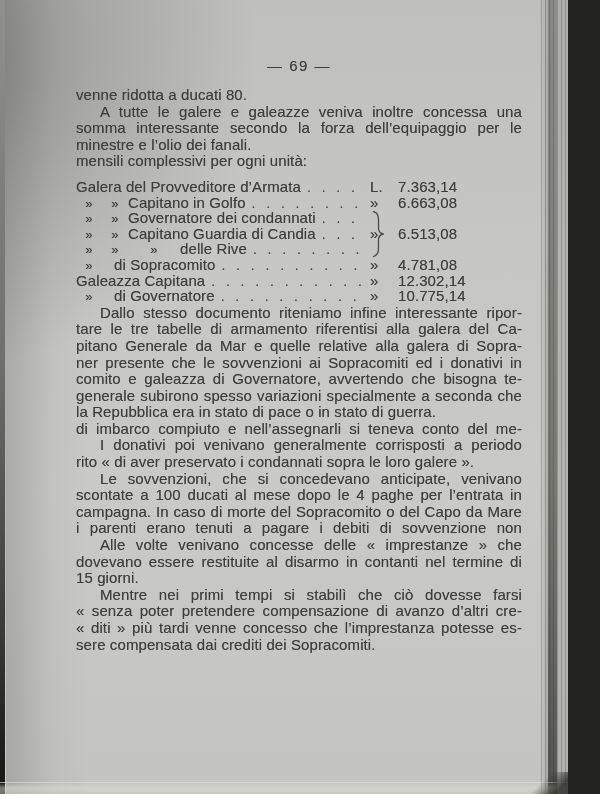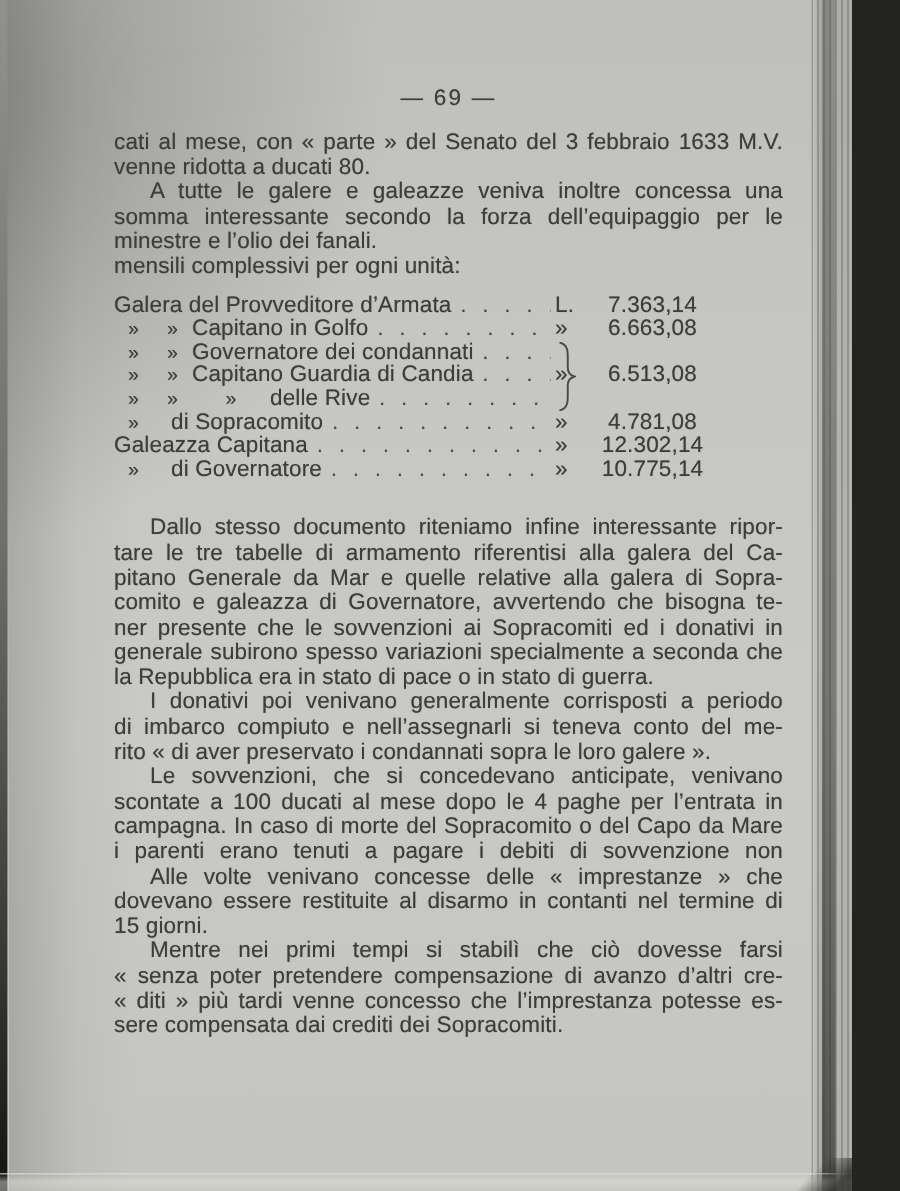--- a/index.html
+++ b/index.html
@@ -40,39 +40,38 @@
 
   .content{
     position:absolute;top:87px;left:76px;width:446px;
     font-size:15px;letter-spacing:0.1px;
     text-shadow:0 0 0.6px rgba(62,61,57,0.55);
   }
   .tline{line-height:16.6px;min-height:16.6px;}
   .tline.just{text-align:justify;text-align-last:justify;}
   .tline.indent{text-indent:24px;}
 
-  .cost-table{position:relative;margin:9px 0 24px;padding-right:50px;}
+  .cost-table{position:relative;margin:9px 0 1px;padding-right:50px;}
   .trow{display:flex;align-items:baseline;height:15.6px;line-height:15.6px;font-size:15px;}
   .ditto{flex:0 0 26px;text-align:center;font-size:13px;}
   .ditto.d2{flex-basis:52px;}
   .rlabel{flex:0 0 auto;white-space:pre;}
   .rlabel.gap{margin-left:12px;}
   .dots{flex:1 1 auto;overflow:hidden;white-space:pre;margin:0 3px 0 6px;
     font-size:14px;letter-spacing:1px;color:#4a4943;}
   .cur{flex:0 0 28px;text-align:left;}
-  .amt{flex:0 0 74px;text-align:center;}
+  .amt{flex:0 0 74px;text-align:left;}
   .brace{position:absolute;left:296px;top:32px;}
 </style>
 </head>
 <body>
 
 <div class="page">
   <div class="header">— 69 —</div>
   <div class="content">
-      <div class="tline just">cati al mese, con « parte » del Senato del 3 febbraio 1633 M.V.</div>
       <div class="tline">venne ridotta a ducati 80.</div>
       <div class="tline indent just">A tutte le galere e galeazze veniva inoltre concessa una</div>
       <div class="tline just">somma interessante secondo la forza dell’equipaggio per le</div>
       <div class="tline">minestre e l’olio dei fanali.</div>
       <div class="tline">mensili complessivi per ogni unità:</div>
       <div class="cost-table">
         <div class="trow">
           <span class="rlabel">Galera del Provveditore d’Armata</span>
           <span class="dots">.  .  .  .  .  .  .  .  .  .  .  .  .  .  .  .  .  .  .  .  .  .  .  .  .  .  .  .  .  .  .  .  .  .  .</span>
           <span class="cur">L.</span>
@@ -131,26 +130,26 @@
           <span class="cur">»</span>
           <span class="amt">10.775,14</span>
         </div>
         <div class="brace"><svg width="12" height="46" viewBox="0 0 12 46">
             <path d="M1.5,0.5 C7,2 6.5,7 6.5,12 L6.5,17 C6.5,20.5 8.5,22.3 11,23 C8.5,23.7 6.5,25.5 6.5,29 L6.5,34 C6.5,39 7,44 1.5,45.5" fill="none" stroke="#4b4a45" stroke-width="1.3" stroke-linecap="round"></path>
           </svg></div>
       </div>
       <div class="tline indent just">Dallo stesso documento riteniamo infine interessante ripor-</div>
       <div class="tline just">tare le tre tabelle di armamento riferentisi alla galera del Ca-</div>
       <div class="tline just">pitano Generale da Mar e quelle relative alla galera di Sopra-</div>
+      <div class="tline just">ner presente che le sovvenzioni ai Sopracomiti ed i donativi in</div>
       <div class="tline just">comito e galeazza di Governatore, avvertendo che bisogna te-</div>
-      <div class="tline just">ner presente che le sovvenzioni ai Sopracomiti ed i donativi in</div>
       <div class="tline just">generale subirono spesso variazioni specialmente a seconda che</div>
       <div class="tline">la Repubblica era in stato di pace o in stato di guerra.</div>
+      <div class="tline just">di imbarco compiuto e nell’assegnarli si teneva conto del me-</div>
       <div class="tline indent just">I donativi poi venivano generalmente corrisposti a periodo</div>
-      <div class="tline just">di imbarco compiuto e nell’assegnarli si teneva conto del me-</div>
       <div class="tline">rito « di aver preservato i condannati sopra le loro galere ».</div>
       <div class="tline indent just">Le sovvenzioni, che si concedevano anticipate, venivano</div>
       <div class="tline just">scontate a 100 ducati al mese dopo le 4 paghe per l’entrata in</div>
       <div class="tline just">campagna. In caso di morte del Sopracomito o del Capo da Mare</div>
       <div class="tline just">i parenti erano tenuti a pagare i debiti di sovvenzione non</div>
       <div class="tline indent just">Alle volte venivano concesse delle « imprestanze » che</div>
       <div class="tline just">dovevano essere restituite al disarmo in contanti nel termine di</div>
       <div class="tline">15 giorni.</div>
       <div class="tline indent just">Mentre nei primi tempi si stabilì che ciò dovesse farsi</div>
       <div class="tline just">« senza poter pretendere compensazione di avanzo d’altri cre-</div>

